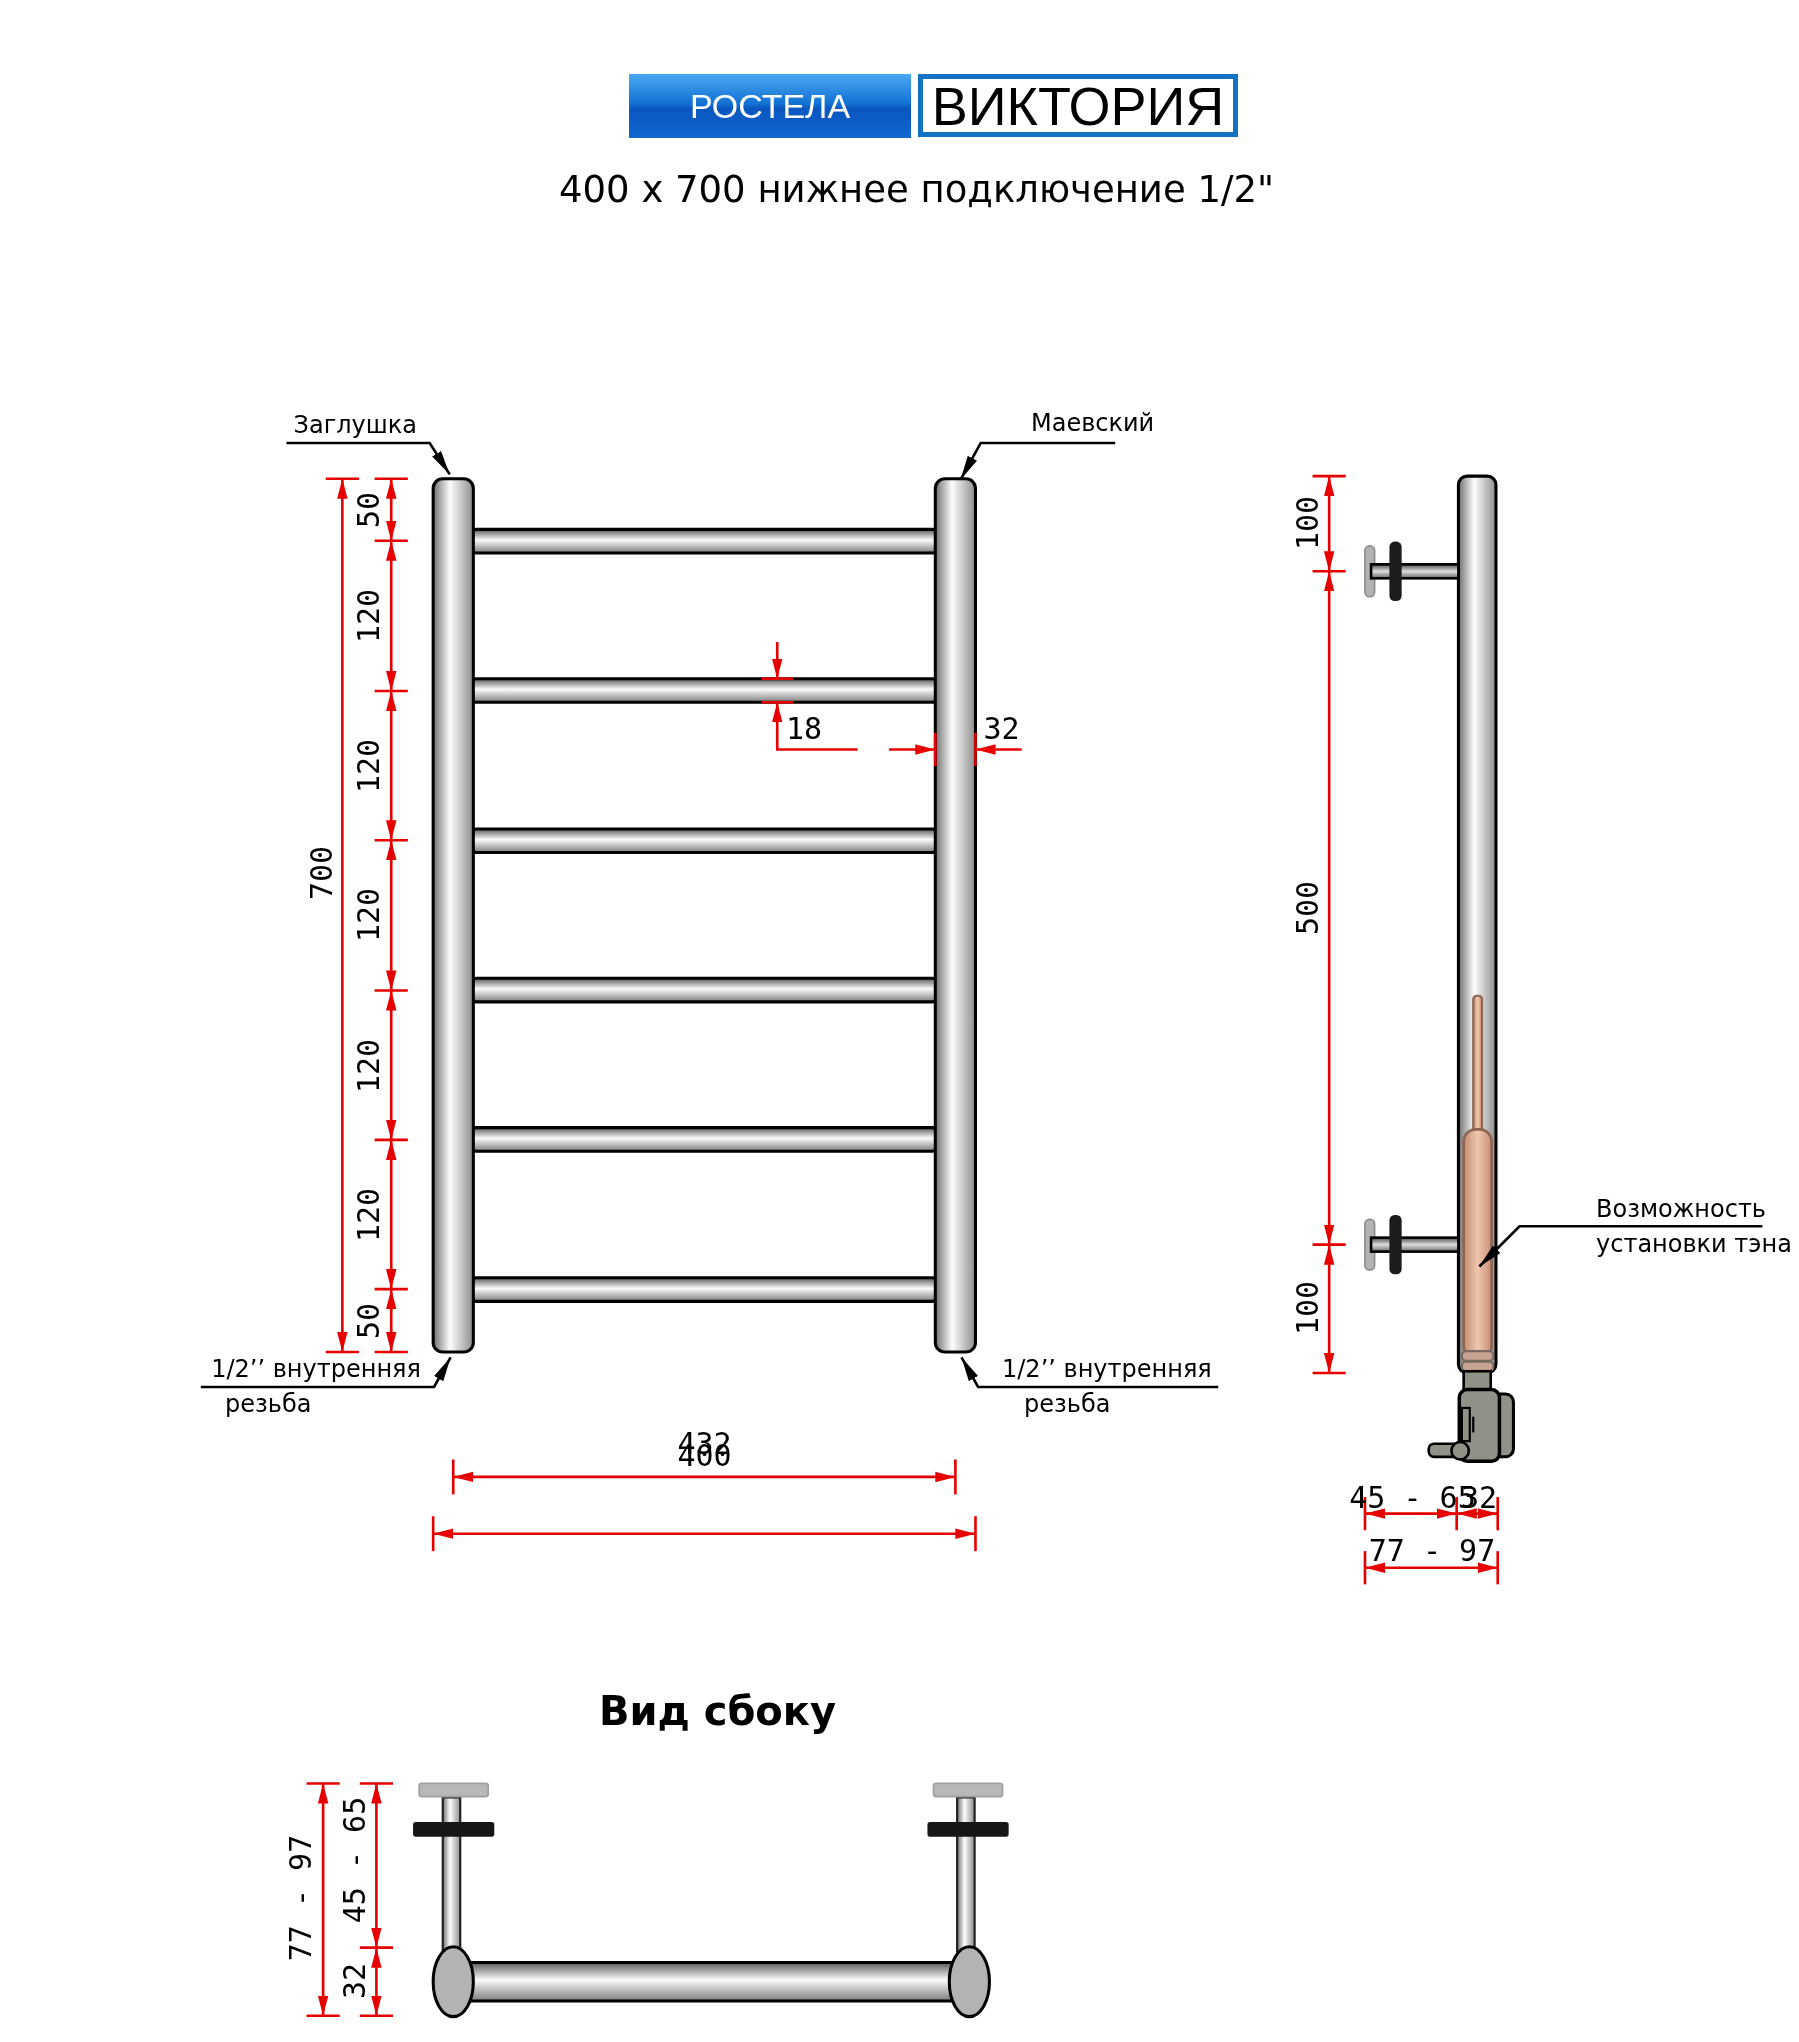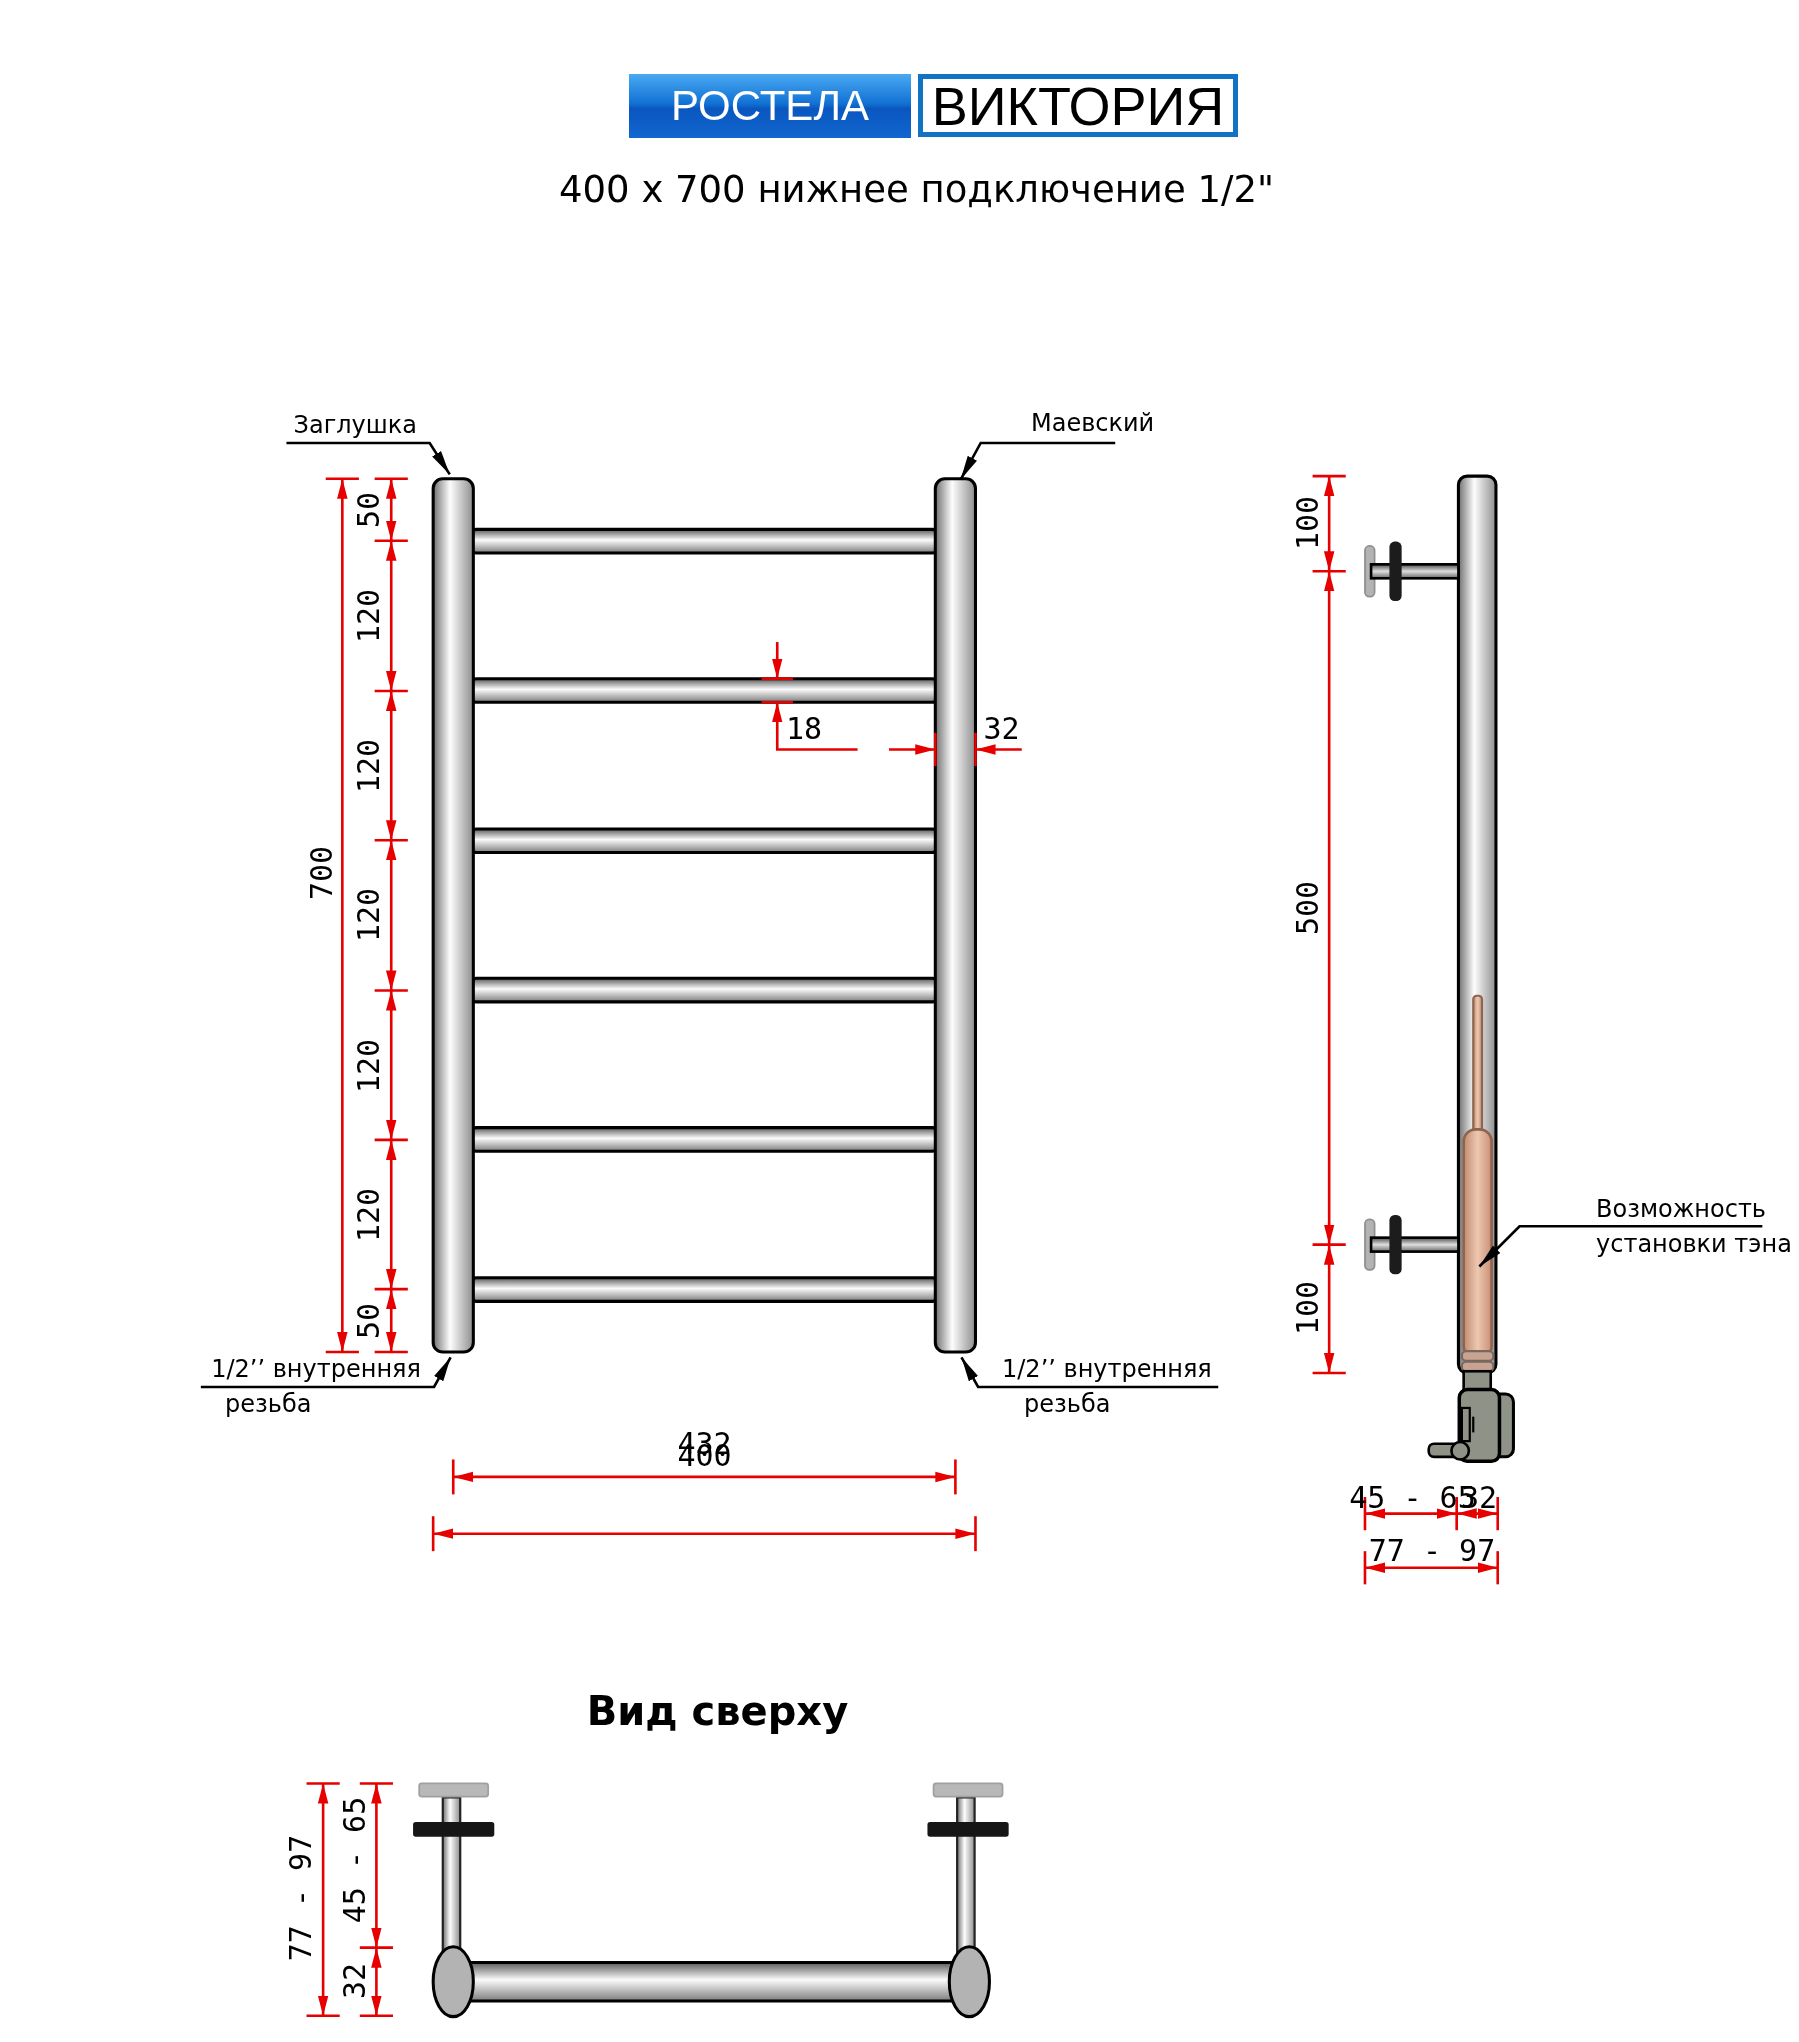--- a/index.html
+++ b/index.html
@@ -8,21 +8,21 @@
   #drawing{position:absolute;left:0;top:0;}
   .t{position:absolute;white-space:nowrap;color:#000;}
   .ttl{font-size:40px;font-weight:600;text-align:center;}
   .lbl{font-size:24px;}
   .mono{font-family:"DejaVu Sans Mono",monospace;font-size:30px;}
   .rot{transform:translate(-50%,-50%) rotate(-90deg);}
   .ctr{text-align:center;}
   .rgt{text-align:right;}
   #brand-box{position:absolute;left:629px;top:74px;width:282px;height:64px;
     background:linear-gradient(180deg,#4aa9f2 0%,#1272d4 46%,#0a56bf 54%,#1167cf 100%);
-    display:flex;align-items:center;justify-content:center;color:#fff;font-size:42px;
+    display:flex;align-items:center;justify-content:center;color:#fff;font-size:34px;
     font-family:"Liberation Sans",sans-serif;}
   #model-box{position:absolute;left:918px;top:74px;width:310px;height:53px;
     background:#fff;border:5.2px solid #1273c4;display:flex;align-items:center;justify-content:center;
     color:#000;font-size:54px;font-family:"Liberation Sans",sans-serif;}
   #subtitle{position:absolute;left:349px;top:168px;width:1135px;text-align:center;font-size:37px;}
 </style>
 </head>
 <body>
 
 <div id="canvas">
@@ -186,21 +186,21 @@
 </svg>
 
 <div id="brand-box">
   <span>РОСТЕЛА</span>
 </div>
 <div id="model-box">
   <span>ВИКТОРИЯ</span>
 </div>
 <div id="subtitle" class="t">400 x 700 нижнее подключение 1/2"</div>
 
-<div class="t ttl" style="left:543px;top:1688px;width:349px;">Вид сверху</div>
+<div class="t ttl" style="left:543px;top:1688px;width:349px;">Вид сбоку</div>
 
 <div class="t lbl rgt" style="left:201px;top:411px;width:216px;">Заглушка</div>
 <div class="t lbl" style="left:987px;top:409px;margin-left:44px;">Маевский</div>
 
 <div class="t lbl rgt" style="left:175px;top:1355px;width:246px;">1/2’’ внутренняя</div>
 <div class="t lbl" style="left:225px;top:1390px;">резьба</div>
 <div class="t lbl" style="left:1002px;top:1355px;">1/2’’ внутренняя</div>
 <div class="t lbl" style="left:1024px;top:1390px;">резьба</div>
 
 <div class="t lbl" style="left:1596px;top:1195px;">Возможность</div>

